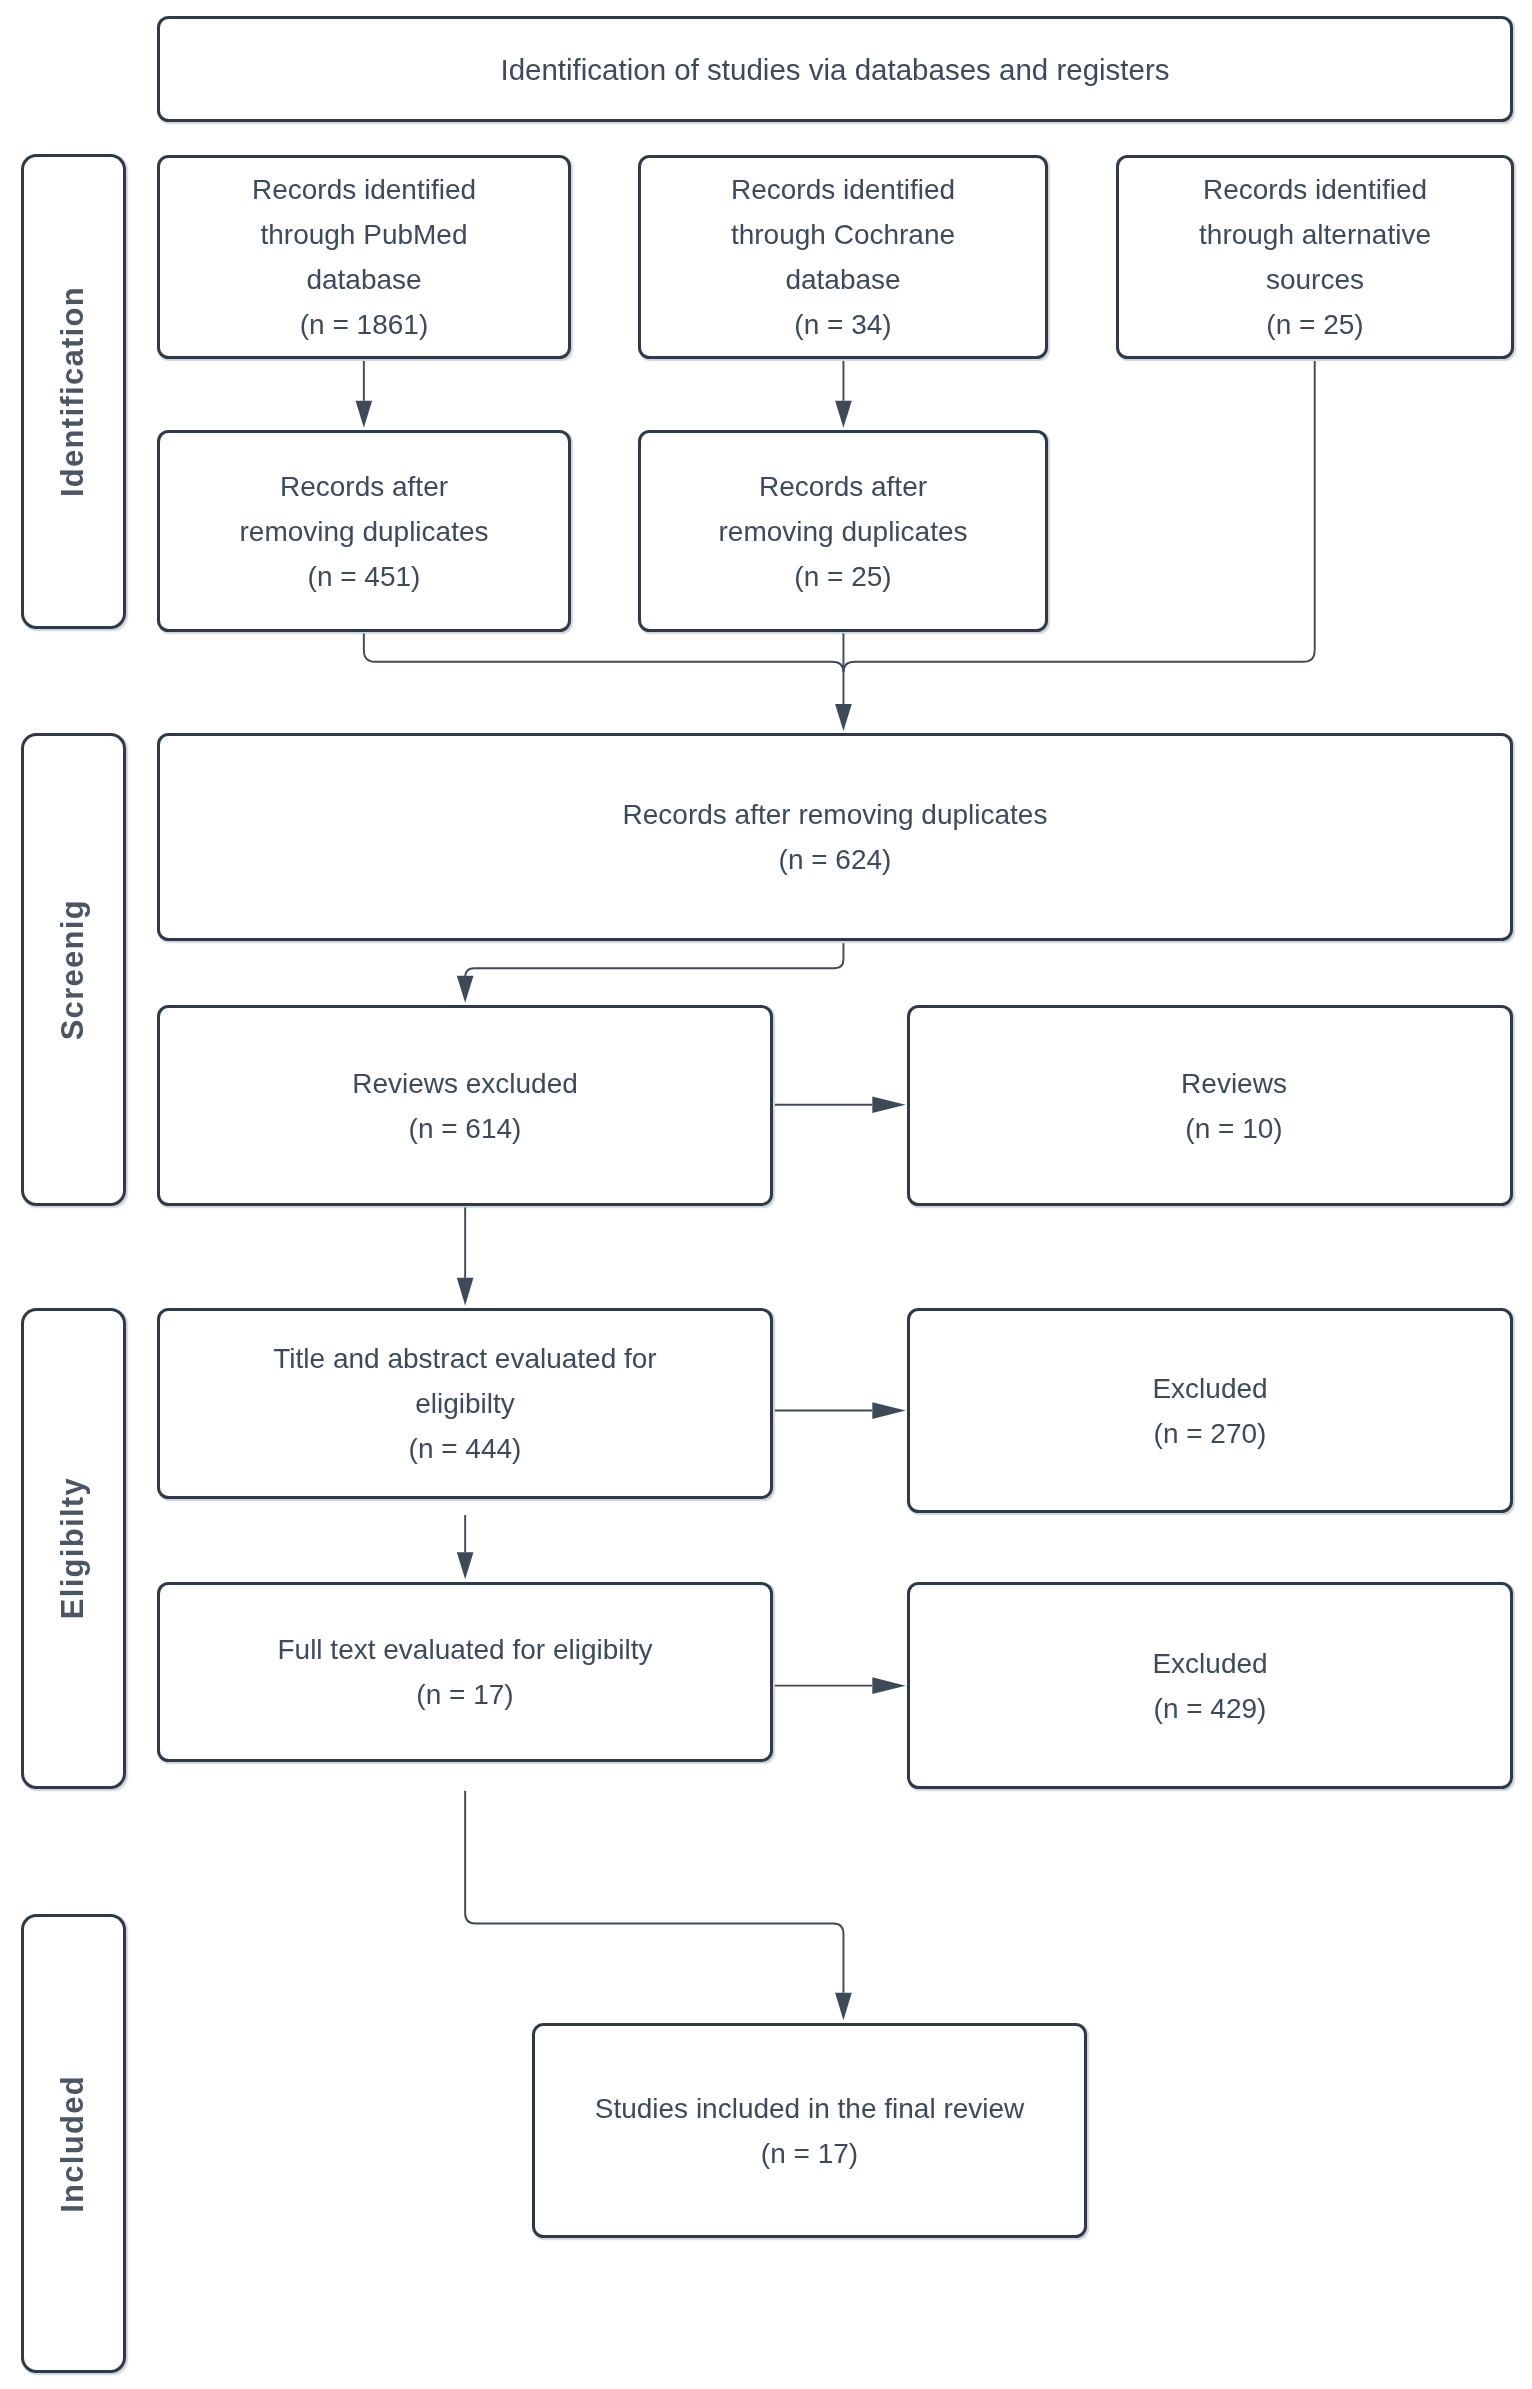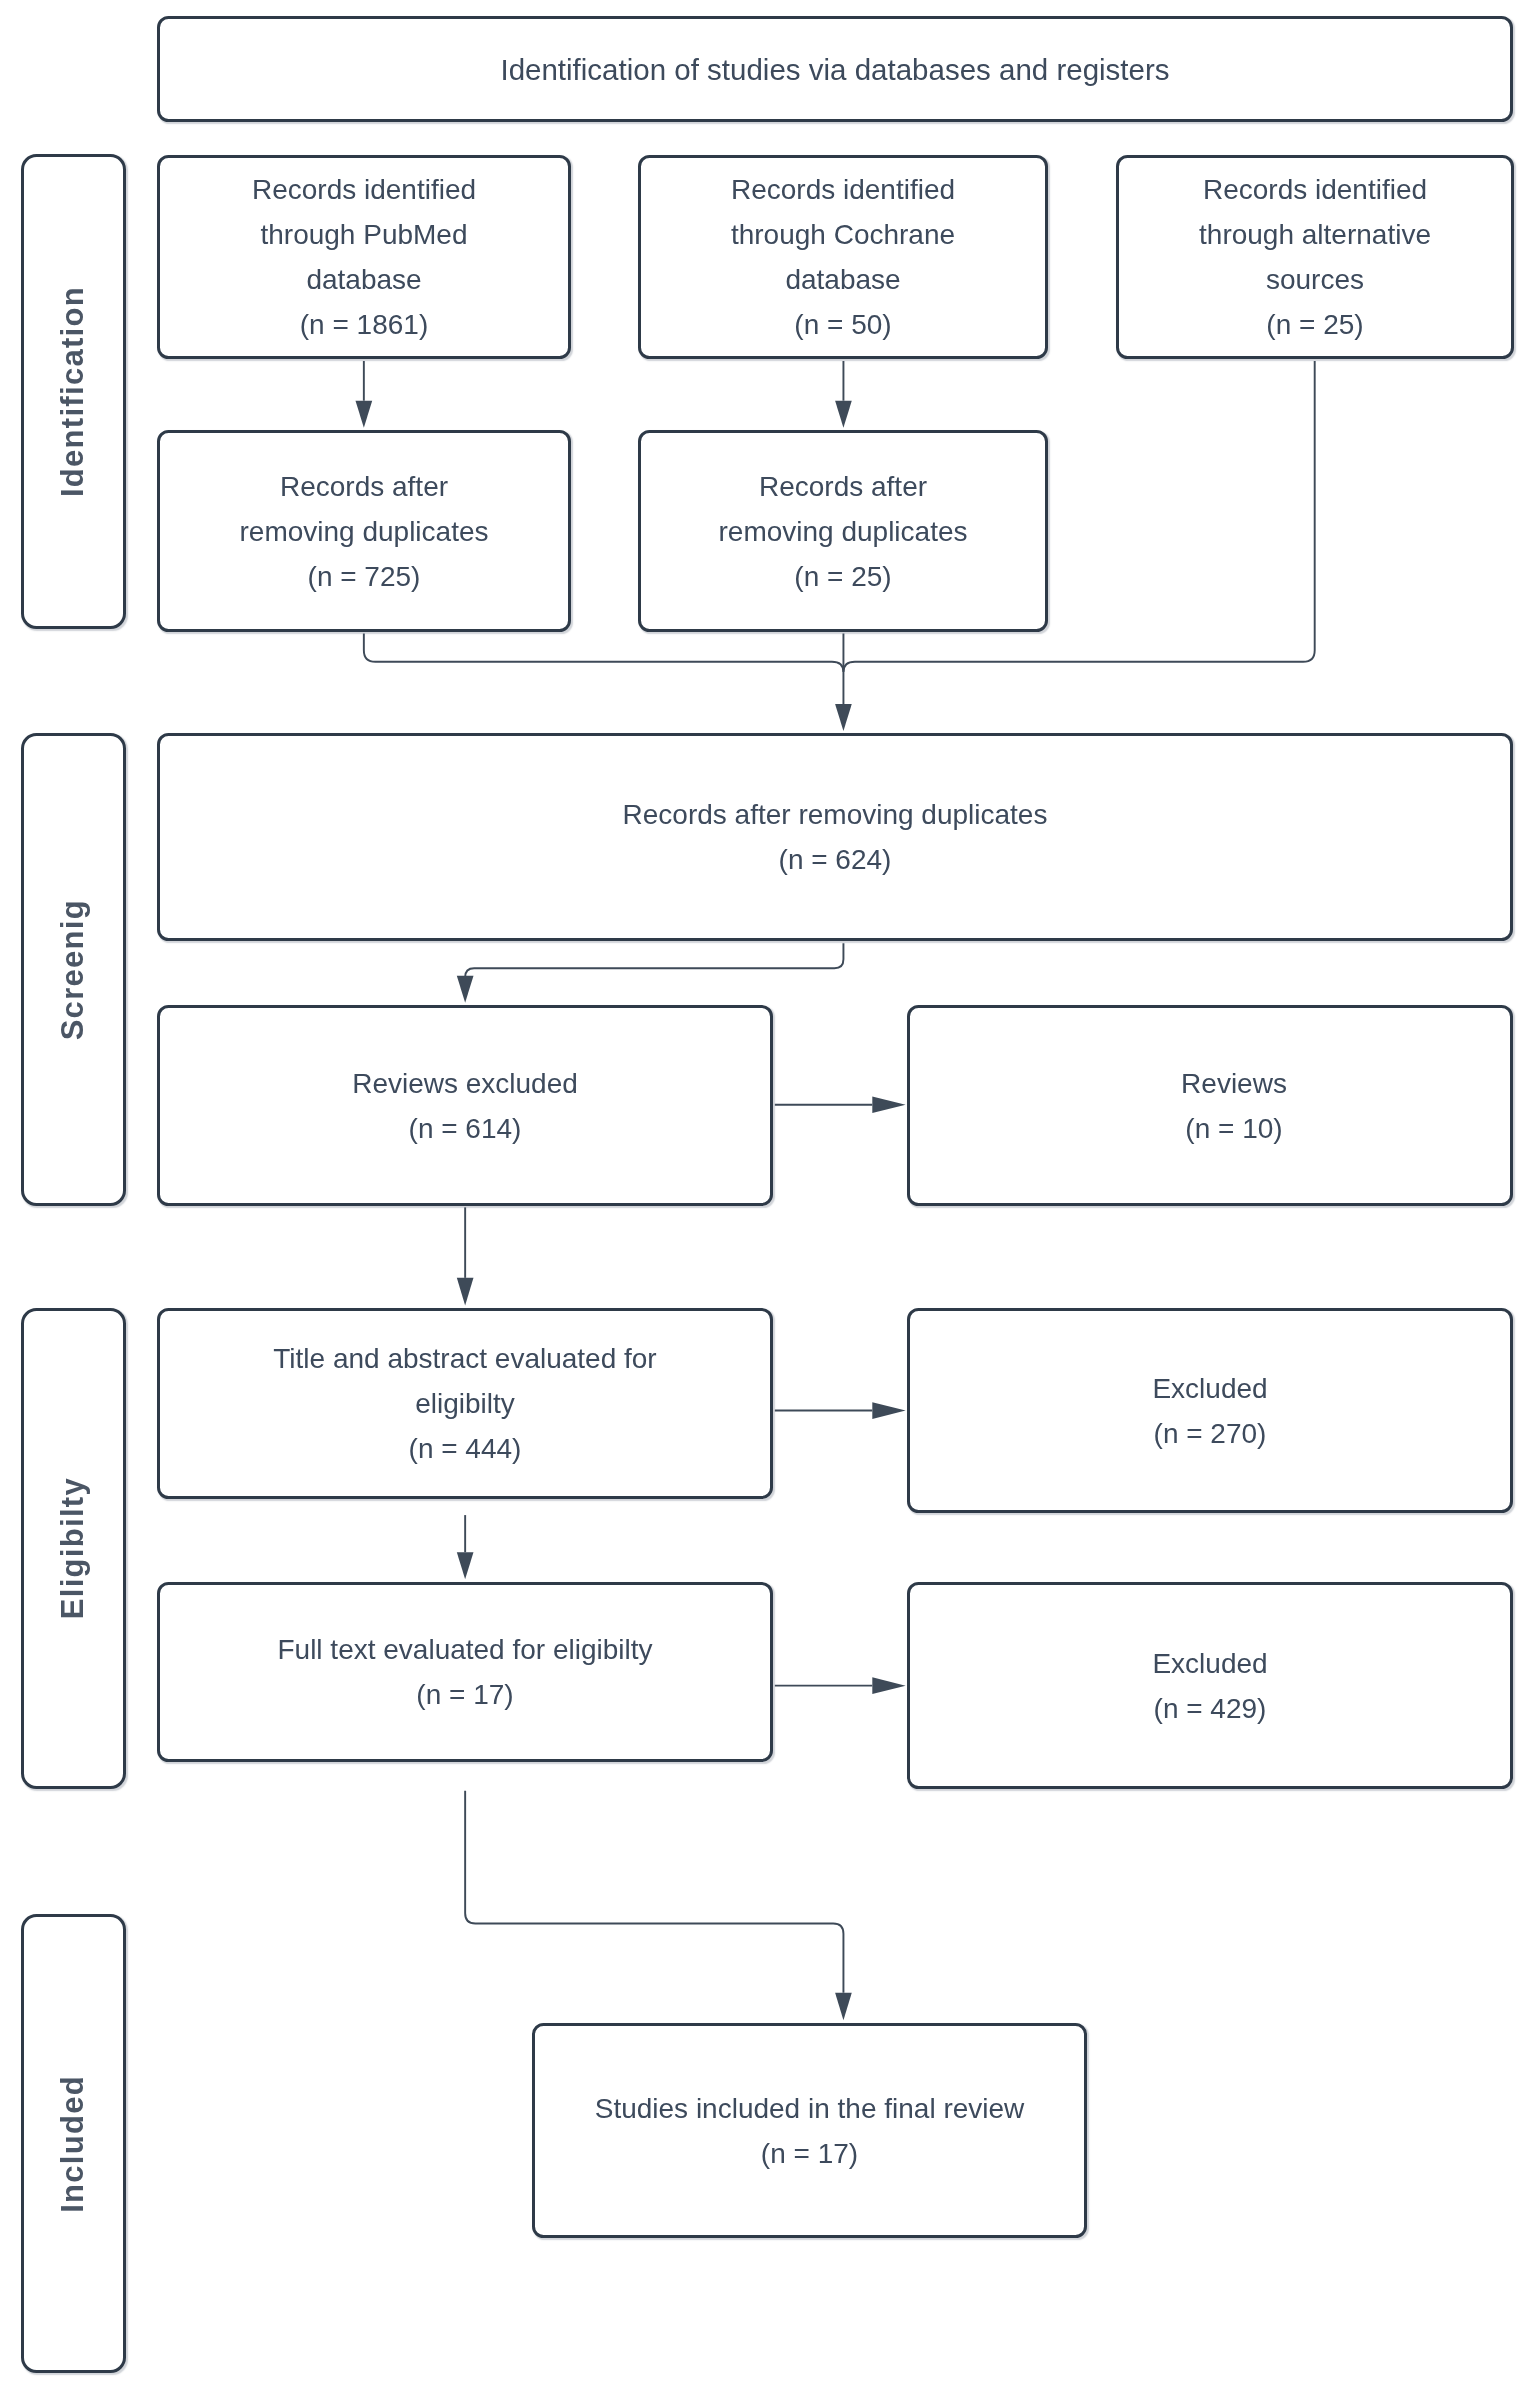--- a/index.html
+++ b/index.html
@@ -120,33 +120,33 @@
   <div class="node" style="left:157px; top:155px; width:414px; height:204px;">
     <span class="label">Records identified
 through PubMed
 database</span>
     <span class="label">(n = 1861)</span>
   </div>
   <div class="node" style="left:638px; top:155px; width:410px; height:204px;">
     <span class="label">Records identified
 through Cochrane
 database</span>
-    <span class="label">(n = 50)</span>
+    <span class="label">(n = 34)</span>
   </div>
   <div class="node" style="left:1116px; top:155px; width:398px; height:204px;">
     <span class="label">Records identified
 through alternative
 sources</span>
     <span class="label">(n = 25)</span>
   </div>
 
   <div class="node" style="left:157px; top:430px; width:414px; height:202px;">
     <span class="label">Records after
 removing duplicates</span>
-    <span class="label">(n = 725)</span>
+    <span class="label">(n = 451)</span>
   </div>
   <div class="node" style="left:638px; top:430px; width:410px; height:202px;">
     <span class="label">Records after
 removing duplicates</span>
     <span class="label">(n = 25)</span>
   </div>
 
   <div class="node" style="left:157px; top:733px; width:1356px; height:208px;">
     <span class="label">Records after removing duplicates</span>
     <span class="label">(n = 624)</span>

